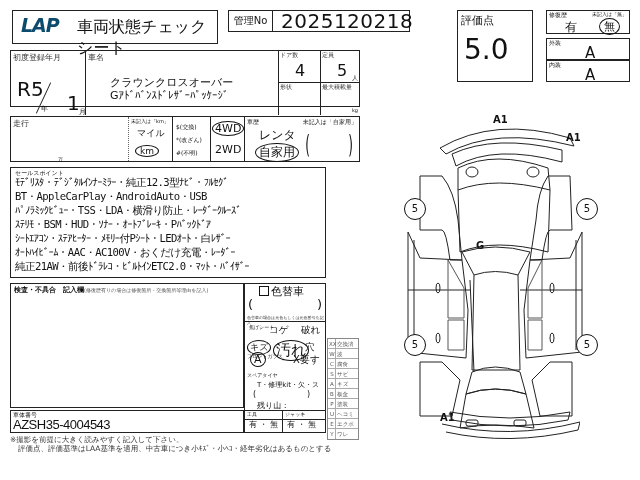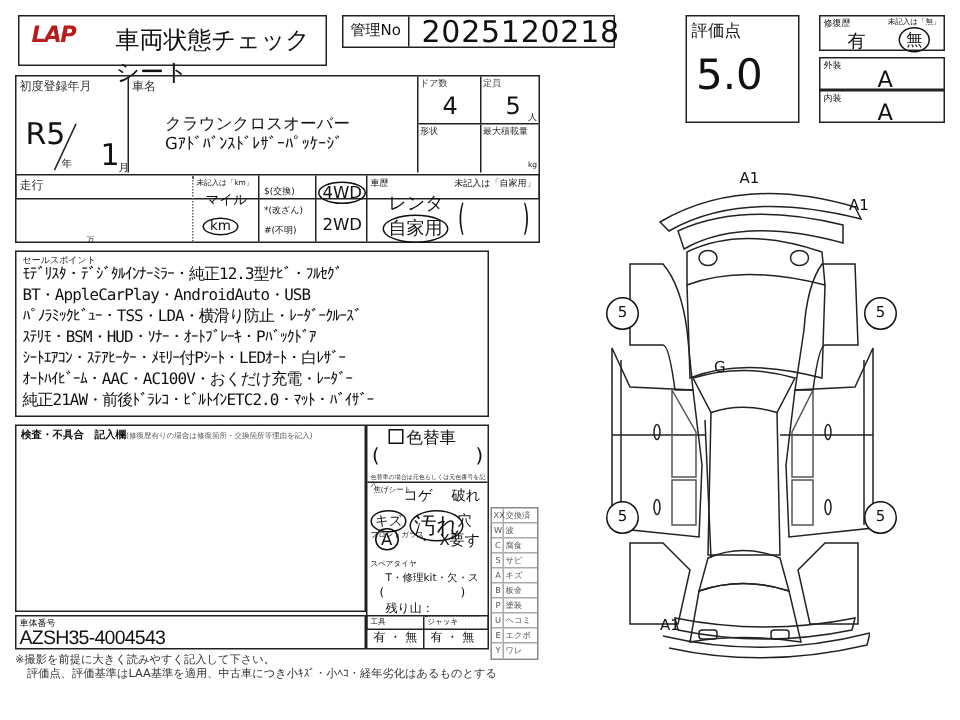--- a/index.html
+++ b/index.html
@@ -5,42 +5,42 @@
   * { box-sizing: border-box; margin: 0; padding: 0; }
   html, body { width: 640px; height: 480px; background: #fff; overflow: hidden; }
   body { position: relative; font-family: "DejaVu Sans", sans-serif; color: #111; }
   .abs { position: absolute; }
   .box { position: absolute; border: 1px solid #222; }
   .lbl { position: absolute; font-size: 7px; color: #333; white-space: nowrap; }
   .circ { border: 1.4px solid #111; border-radius: 50%; padding: 0 4px; }
 
   
   #hdr-title-box { left: 12px; top: 10px; width: 206px; height: 34px; border: 1.5px solid #222; }
-  #logo { left: 8px; top: 3px; font-size: 15px; font-weight: 900; font-style: italic; color: #b91c1c; letter-spacing: -1px; }
+  #logo { left: 8px; top: 3px; font-size: 19px; font-weight: 900; font-style: italic; color: #0c4a6e; letter-spacing: -1px; }
   #sheet-title { left: 64px; top: 6px; font-size: 16px; color: #111; }
   #mgmt-box { left: 228px; top: 10px; width: 182px; height: 22px; border: 1px solid #222; }
   #mgmt-lbl { left: 0; top: 0; width: 44px; height: 20px; border-right: 1px solid #222; font-size: 10px; line-height: 20px; text-align: center; }
   #mgmt-val { left: 52px; top: -2px; font-size: 20px; letter-spacing: 0.5px; }
 
   
   #grade-box { left: 457px; top: 10px; width: 76px; height: 72px; border: 1px solid #222; }
   #grade-lbl { left: 3px; top: 2px; font-size: 11px; }
   #grade-val { left: 6px; top: 22px; font-size: 28px; }
   #repair-box { left: 546px; top: 10px; width: 84px; height: 24px; }
   #repair-lbl { left: 2px; top: 0; font-size: 6px; }
   #repair-note { right: 2px; top: 0; font-size: 5px; }
   #repair-yes { left: 18px; top: 8px; font-size: 12px; }
   #repair-no { left: 52px; top: 7px; font-size: 11px; }
   #ext-box { left: 546px; top: 38px; width: 84px; height: 22px; }
   #int-box { left: 546px; top: 60px; width: 84px; height: 22px; }
   .sub-lbl { left: 2px; top: 0; font-size: 6px; }
   .sub-val { left: 38px; top: 5px; font-size: 15px; }
 
   
-  #row2 { left: 10px; top: 50px; width: 350px; height: 83px; border: 1px solid #222; text-align: center; }
+  #row2 { left: 10px; top: 50px; width: 350px; height: 57px; border: 1px solid #222; text-align: center; }
   #reg-cell { left: 0; top: 0; width: 75px; height: 64px; border-right: 1px solid #222; }
   #reg-lbl { left: 2px; top: 1px; font-size: 8px; }
   #reg-era { left: 6px; top: 26px; font-size: 20px; }
   #reg-slash { left: 32px; top: 30px; width: 1px; height: 34px; background: #222; transform: rotate(25deg); }
   #reg-month { left: 56px; top: 40px; font-size: 20px; }
   #reg-year-u { left: 30px; top: 53px; font-size: 7px; }
   #reg-month-u { left: 68px; top: 56px; font-size: 7px; }
   #name-cell { left: 75px; top: 0; width: 193px; height: 64px; border-right: 1px solid #222; }
   #name-lbl { left: 2px; top: 1px; font-size: 8px; }
   #name-1 { left: 24px; top: 24px; font-size: 11px; }
@@ -126,21 +126,21 @@
   #tools-l { left: 0; top: 0; width: 38px; height: 21px; border-right: 1px solid #222; }
   #tools-r { left: 38px; top: 0; width: 42px; height: 21px; }
   .tool-lbl { left: 2px; top: 0; font-size: 5px; }
   .tool-val { left: 4px; top: 8px; font-size: 8px; }
 
   #footnote1 { left: 10px; top: 435px; font-size: 7.5px; color: #333; }
   #footnote2 { left: 18px; top: 444px; font-size: 7.5px; color: #333; }
 
   
   #diagram { left: 380px; top: 110px; width: 230px; height: 330px; }
-  .dlabel { position: absolute; font-size: 10px; font-weight: normal; color: #111; }
+  .dlabel { position: absolute; font-size: 10px; font-weight: bold; color: #111; }
   .wheel-badge { position: absolute; width: 22px; height: 22px; border: 1.2px solid #111; border-radius: 50%; background: #fff; font-size: 10px; text-align: center; line-height: 20px; }
 </style>
 </head>
 <body>
 
 <div class="box" id="hdr-title-box">
   <span class="abs" id="logo">LAP</span>
   <span class="abs" id="sheet-title">車両状態チェックシート</span>
 </div>
 <div class="box" id="mgmt-box">

